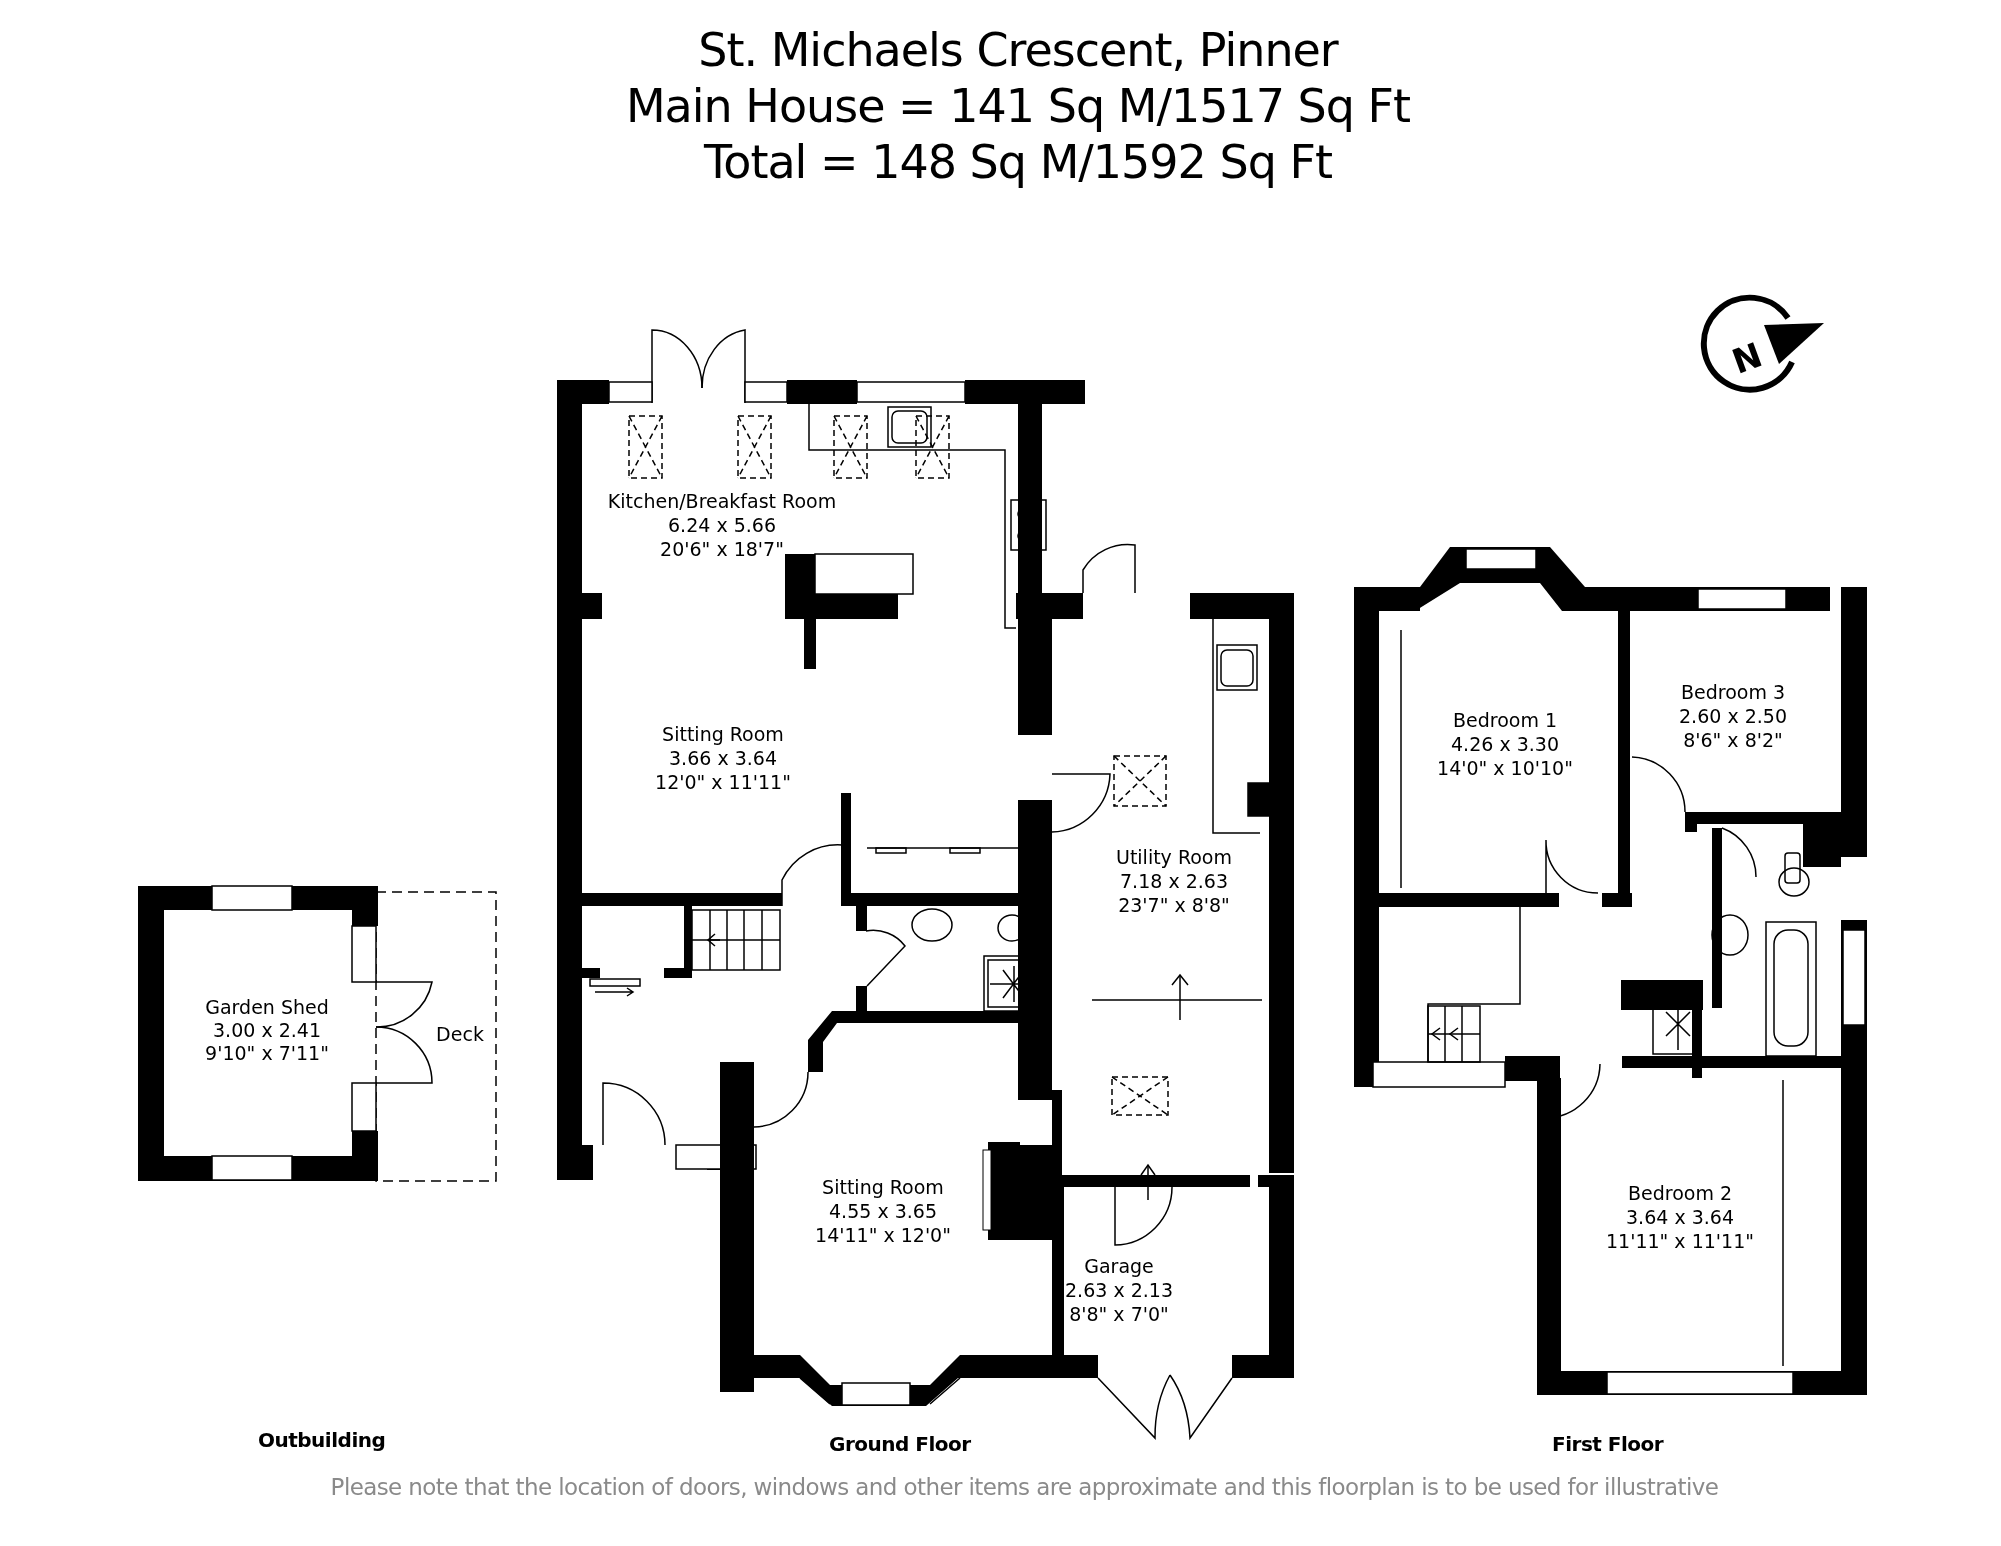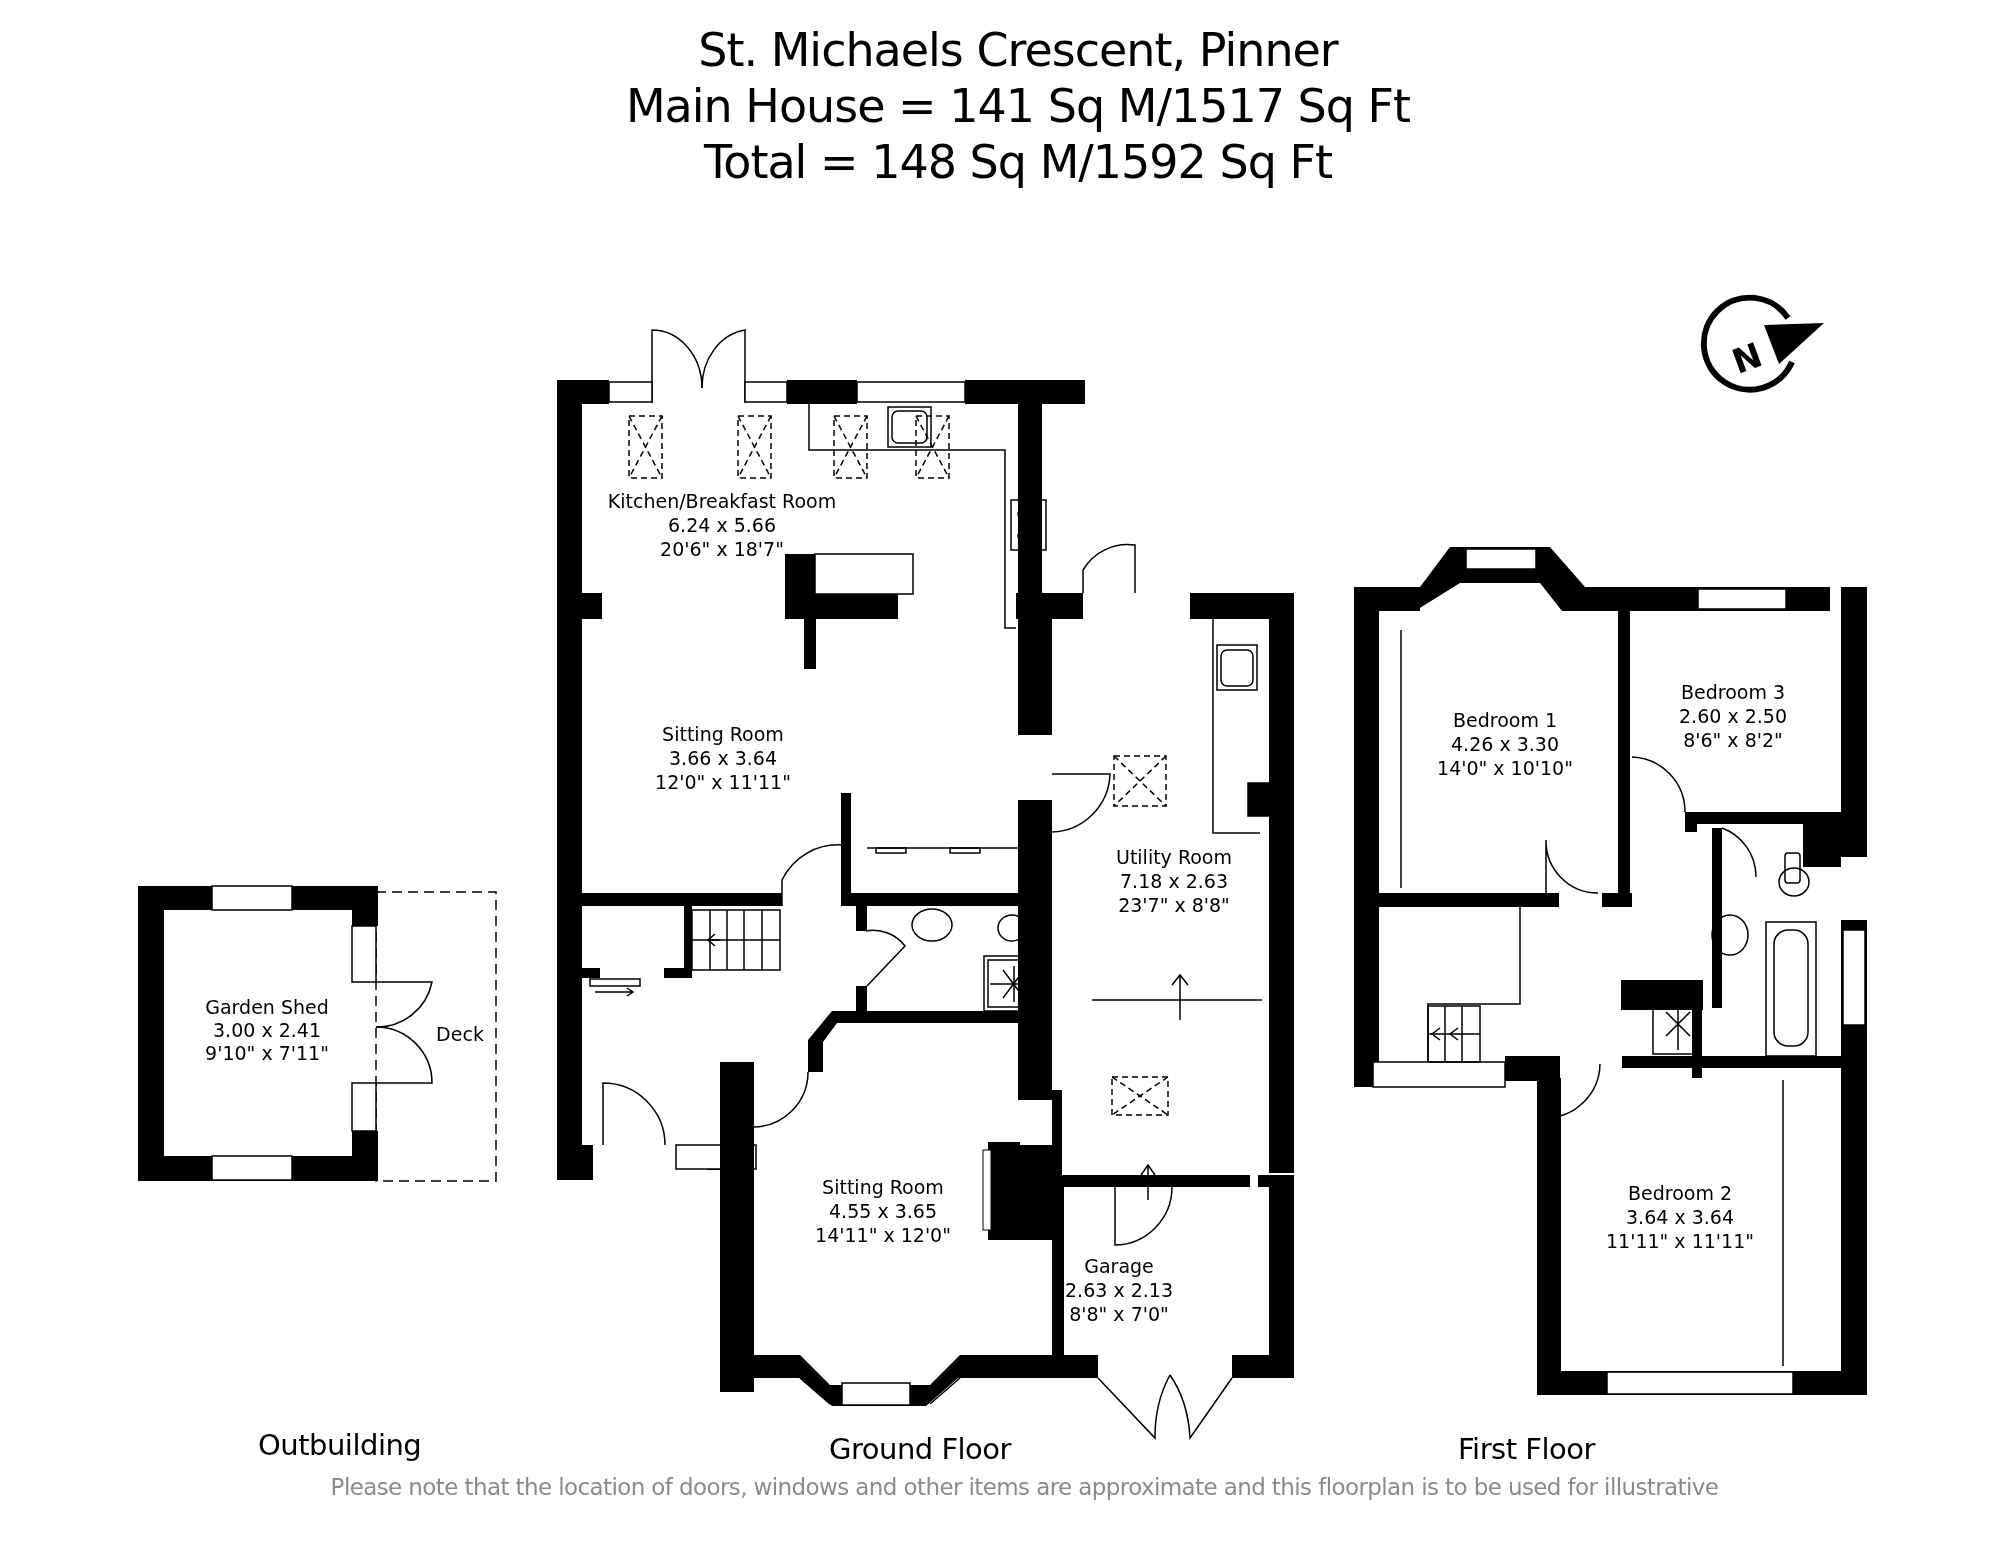--- a/index.html
+++ b/index.html
@@ -1,21 +1,21 @@
 <!DOCTYPE html>
 <html><head>
 <meta charset="utf-8">
 <style>
   html, body { margin: 0; padding: 0; background: #ffffff; }
   body { width: 2001px; height: 1546px; position: relative; overflow: hidden; font-family: "DejaVu Sans", sans-serif; color: #000; }
   .title-block { position: absolute; left: 0; top: 22px; width: 2001px; text-align: center; }
   .title-line { font-family: "DejaVu Sans", sans-serif; font-size: 46px; line-height: 56px; letter-spacing: -1px; color: #000; margin-left: 35px; }
   svg.plan { position: absolute; left: 0; top: 0; }
   .room-label { font-family: "DejaVu Sans", sans-serif; font-size: 19px; fill: #000; text-anchor: middle; }
-  .floor-label { position: absolute; font-family: "DejaVu Sans", sans-serif; font-weight: normal; font-size: 29px; letter-spacing: -0.5px; text-align: right; }
+  .floor-label { position: absolute; font-family: "DejaVu Sans", sans-serif; font-weight: bold; font-size: 20px; letter-spacing: -0.5px; text-align: right; }
   .disclaimer { position: absolute; left: 0; width: 2001px; top: 1470px; text-align: center; font-family: "DejaVu Sans", sans-serif; font-size: 23px; line-height: 34px; color: #8a8a8a; letter-spacing: -0.6px; padding-left: 24px; }
 </style>
 </head>
 <body>
 
 <div class="title-block">
   <div class="title-line">St. Michaels Crescent, Pinner</div>
   <div class="title-line">Main House = 141 Sq M/1517 Sq Ft</div>
   <div class="title-line">Total = 148 Sq M/1592 Sq Ft</div>
 </div>
@@ -280,17 +280,17 @@
     <text class="room-label" x="1733" y="723">2.60 x 2.50</text>
     <text class="room-label" x="1733" y="747">8'6" x 8'2"</text>
     <text class="room-label" x="1680" y="1200">Bedroom 2</text>
     <text class="room-label" x="1680" y="1224">3.64 x 3.64</text>
     <text class="room-label" x="1680" y="1248">11'11" x 11'11"</text>
   </g>
 </svg>
 
 <div class="floor-label" style="left:258px; top:1428px;">Outbuilding</div>
 <div class="floor-label" style="left:829px; top:1432px;">Ground Floor</div>
-<div class="floor-label" style="left:1458px; top:1432px;">First Floor</div>
+<div class="floor-label" style="left:1552px; top:1432px;">First Floor</div>
 
 <div class="disclaimer">
   <div>Please note that the location of doors, windows and other items are approximate and this floorplan is to be used for illustrative</div>
 </div>
 
 </body></html>

